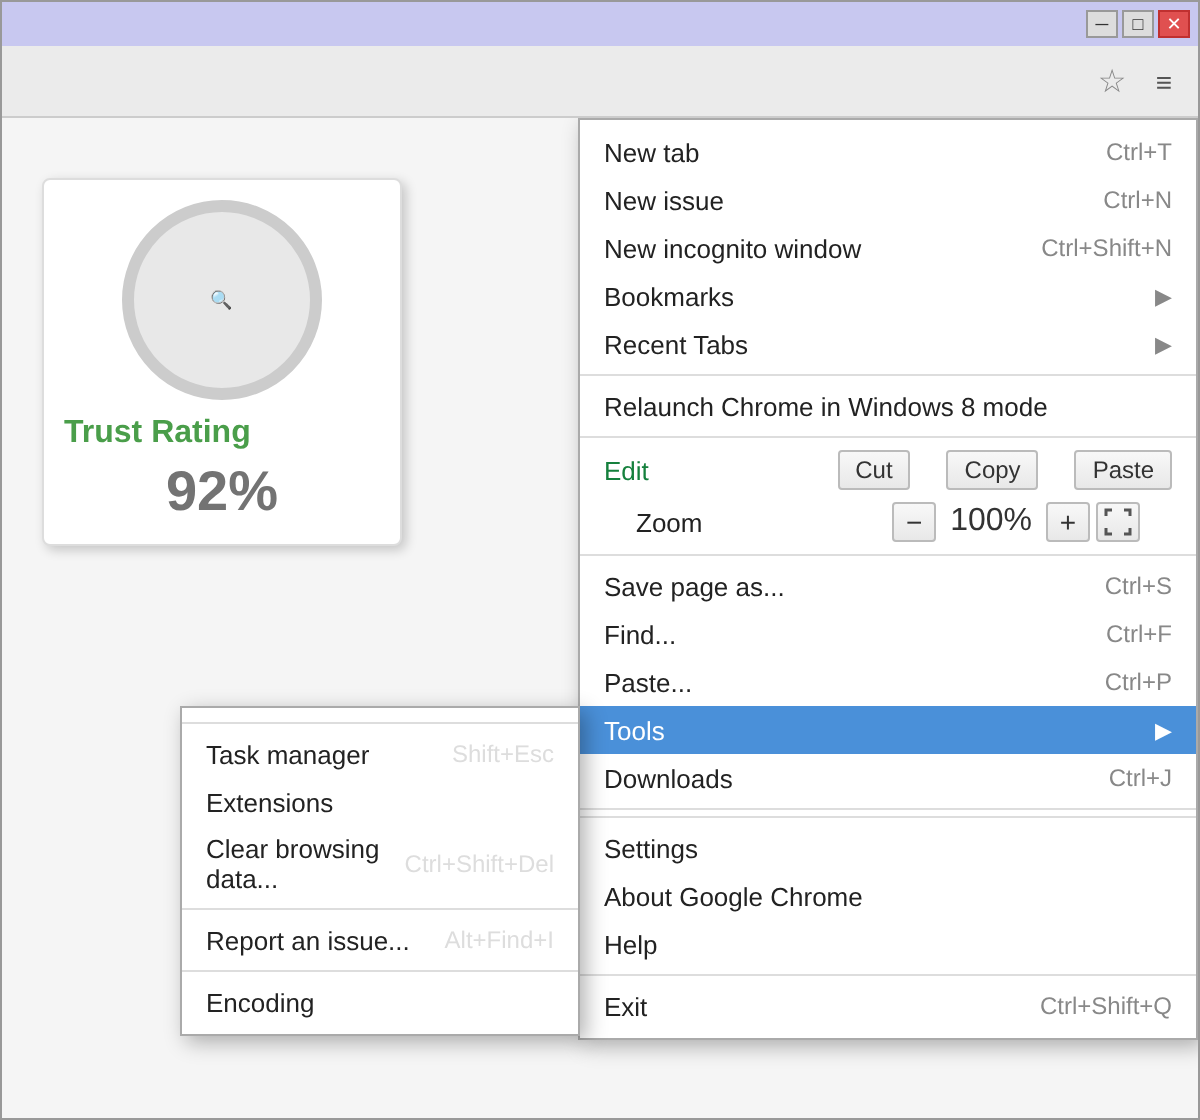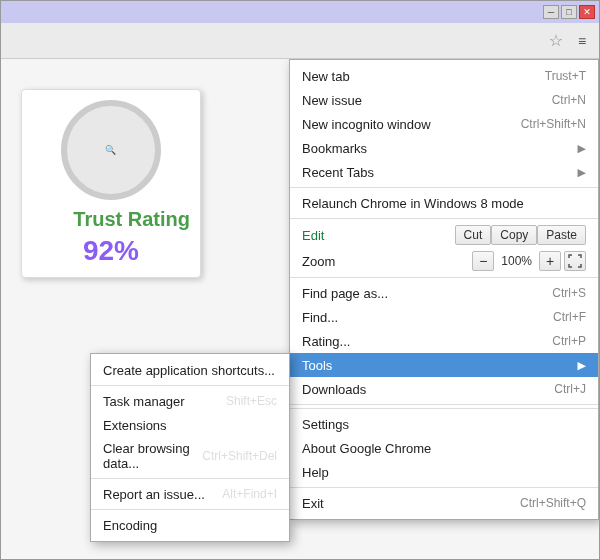--- a/index.html
+++ b/index.html
@@ -121,32 +121,32 @@
       margin: 0 auto 8px auto;
       display: flex;
       align-items: center;
       justify-content: center;
       font-size: 10px;
       color: #aaa;
       overflow: hidden;
     }
 
     .trust-label {
-      text-align: right;
-      font-size: 20px;
+      text-align: left;
+      font-size: 16px;
       font-weight: bold;
       color: #4a9e4a;
       margin-bottom: 4px;
     }
 
     .trust-percent {
       text-align: center;
       font-size: 28px;
       font-weight: bold;
-      color: #8b5cf6;
+      color: #737373;
     }
 
     
     .watermark {
       position: absolute;
       right: 60px;
       top: 60px;
       font-size: 80px;
       font-weight: bold;
       color: rgba(200, 190, 170, 0.35);
@@ -224,38 +224,38 @@
       min-height: 26px;
     }
 
     .edit-row-label {
       font-size: 13px;
       color: #15803d;
     }
 
     .edit-buttons {
       display: flex;
-      gap: 0;
+      gap: 18px;
     }
 
     .edit-btn {
       padding: 2px 8px;
       border: 1px solid #bbb;
       background: linear-gradient(to bottom, #f8f8f8, #e8e8e8);
       font-size: 12px;
       cursor: pointer;
       color: #333;
       border-radius: 2px;
     }
 
     
     .zoom-row {
       display: flex;
       align-items: center;
-      padding: 3px 12px;
+      padding: 3px 28px;
       justify-content: space-between;
       min-height: 26px;
     }
 
     .zoom-label {
       font-size: 13px;
       color: #222;
     }
 
     .zoom-controls {
@@ -272,21 +272,21 @@
       font-size: 14px;
       cursor: pointer;
       color: #333;
       display: flex;
       align-items: center;
       justify-content: center;
       border-radius: 2px;
     }
 
     .zoom-value {
-      font-size: 12px;
+      font-size: 16px;
       color: #333;
       padding: 0 4px;
     }
 
     .zoom-fullscreen {
       width: 22px;
       height: 20px;
       border: 1px solid #bbb;
       background: linear-gradient(to bottom, #f8f8f8, #e8e8e8);
       display: flex;
@@ -338,21 +338,21 @@
       <div class="trust-label">Trust Rating</div>
       <div class="trust-percent">92%</div>
     </div>
 
     <div class="watermark">GDD</div>
 
     <div class="dropdown-overlay">
 
       <div class="menu-item">
         <span class="menu-item-label">New tab</span>
-        <span class="menu-shortcut">Trust+T</span>
+        <span class="menu-shortcut">Ctrl+T</span>
       </div>
 
       <div class="menu-item">
         <span class="menu-item-label">New issue</span>
         <span class="menu-shortcut">Ctrl+N</span>
       </div>
 
       <div class="menu-item">
         <span class="menu-item-label">New incognito window</span>
         <span class="menu-shortcut">Ctrl+Shift+N</span>
@@ -395,42 +395,39 @@
             <svg width="14" height="14" viewBox="0 0 14 14" fill="none" stroke="#555" stroke-width="1.5">
               <path d="M1 4V1h3M10 1h3v3M1 10v3h3M10 13h3v-3"></path>
             </svg>
           </div>
         </div>
       </div>
 
       <div class="menu-separator"></div>
 
       <div class="menu-item">
-        <span class="menu-item-label">Find page as...</span>
+        <span class="menu-item-label">Save page as...</span>
         <span class="menu-shortcut">Ctrl+S</span>
       </div>
 
       <div class="menu-item">
         <span class="menu-item-label">Find...</span>
         <span class="menu-shortcut">Ctrl+F</span>
       </div>
 
       <div class="menu-item">
-        <span class="menu-item-label">Rating...</span>
+        <span class="menu-item-label">Paste...</span>
         <span class="menu-shortcut">Ctrl+P</span>
       </div>
 
       <div class="menu-item active">
         <span class="menu-item-label">Tools</span>
         <span class="menu-arrow">▶</span>
 
         <div class="sub-menu">
-          <div class="menu-item">
-            <span class="menu-item-label">Create application shortcuts...</span>
-          </div>
           <div class="menu-separator"></div>
           <div class="menu-item">
             <span class="menu-item-label">Task manager</span>
             <span class="menu-shortcut">Shift+Esc</span>
           </div>
           <div class="menu-item">
             <span class="menu-item-label">Extensions</span>
           </div>
           <div class="menu-item">
             <span class="menu-item-label">Clear browsing data...</span>

